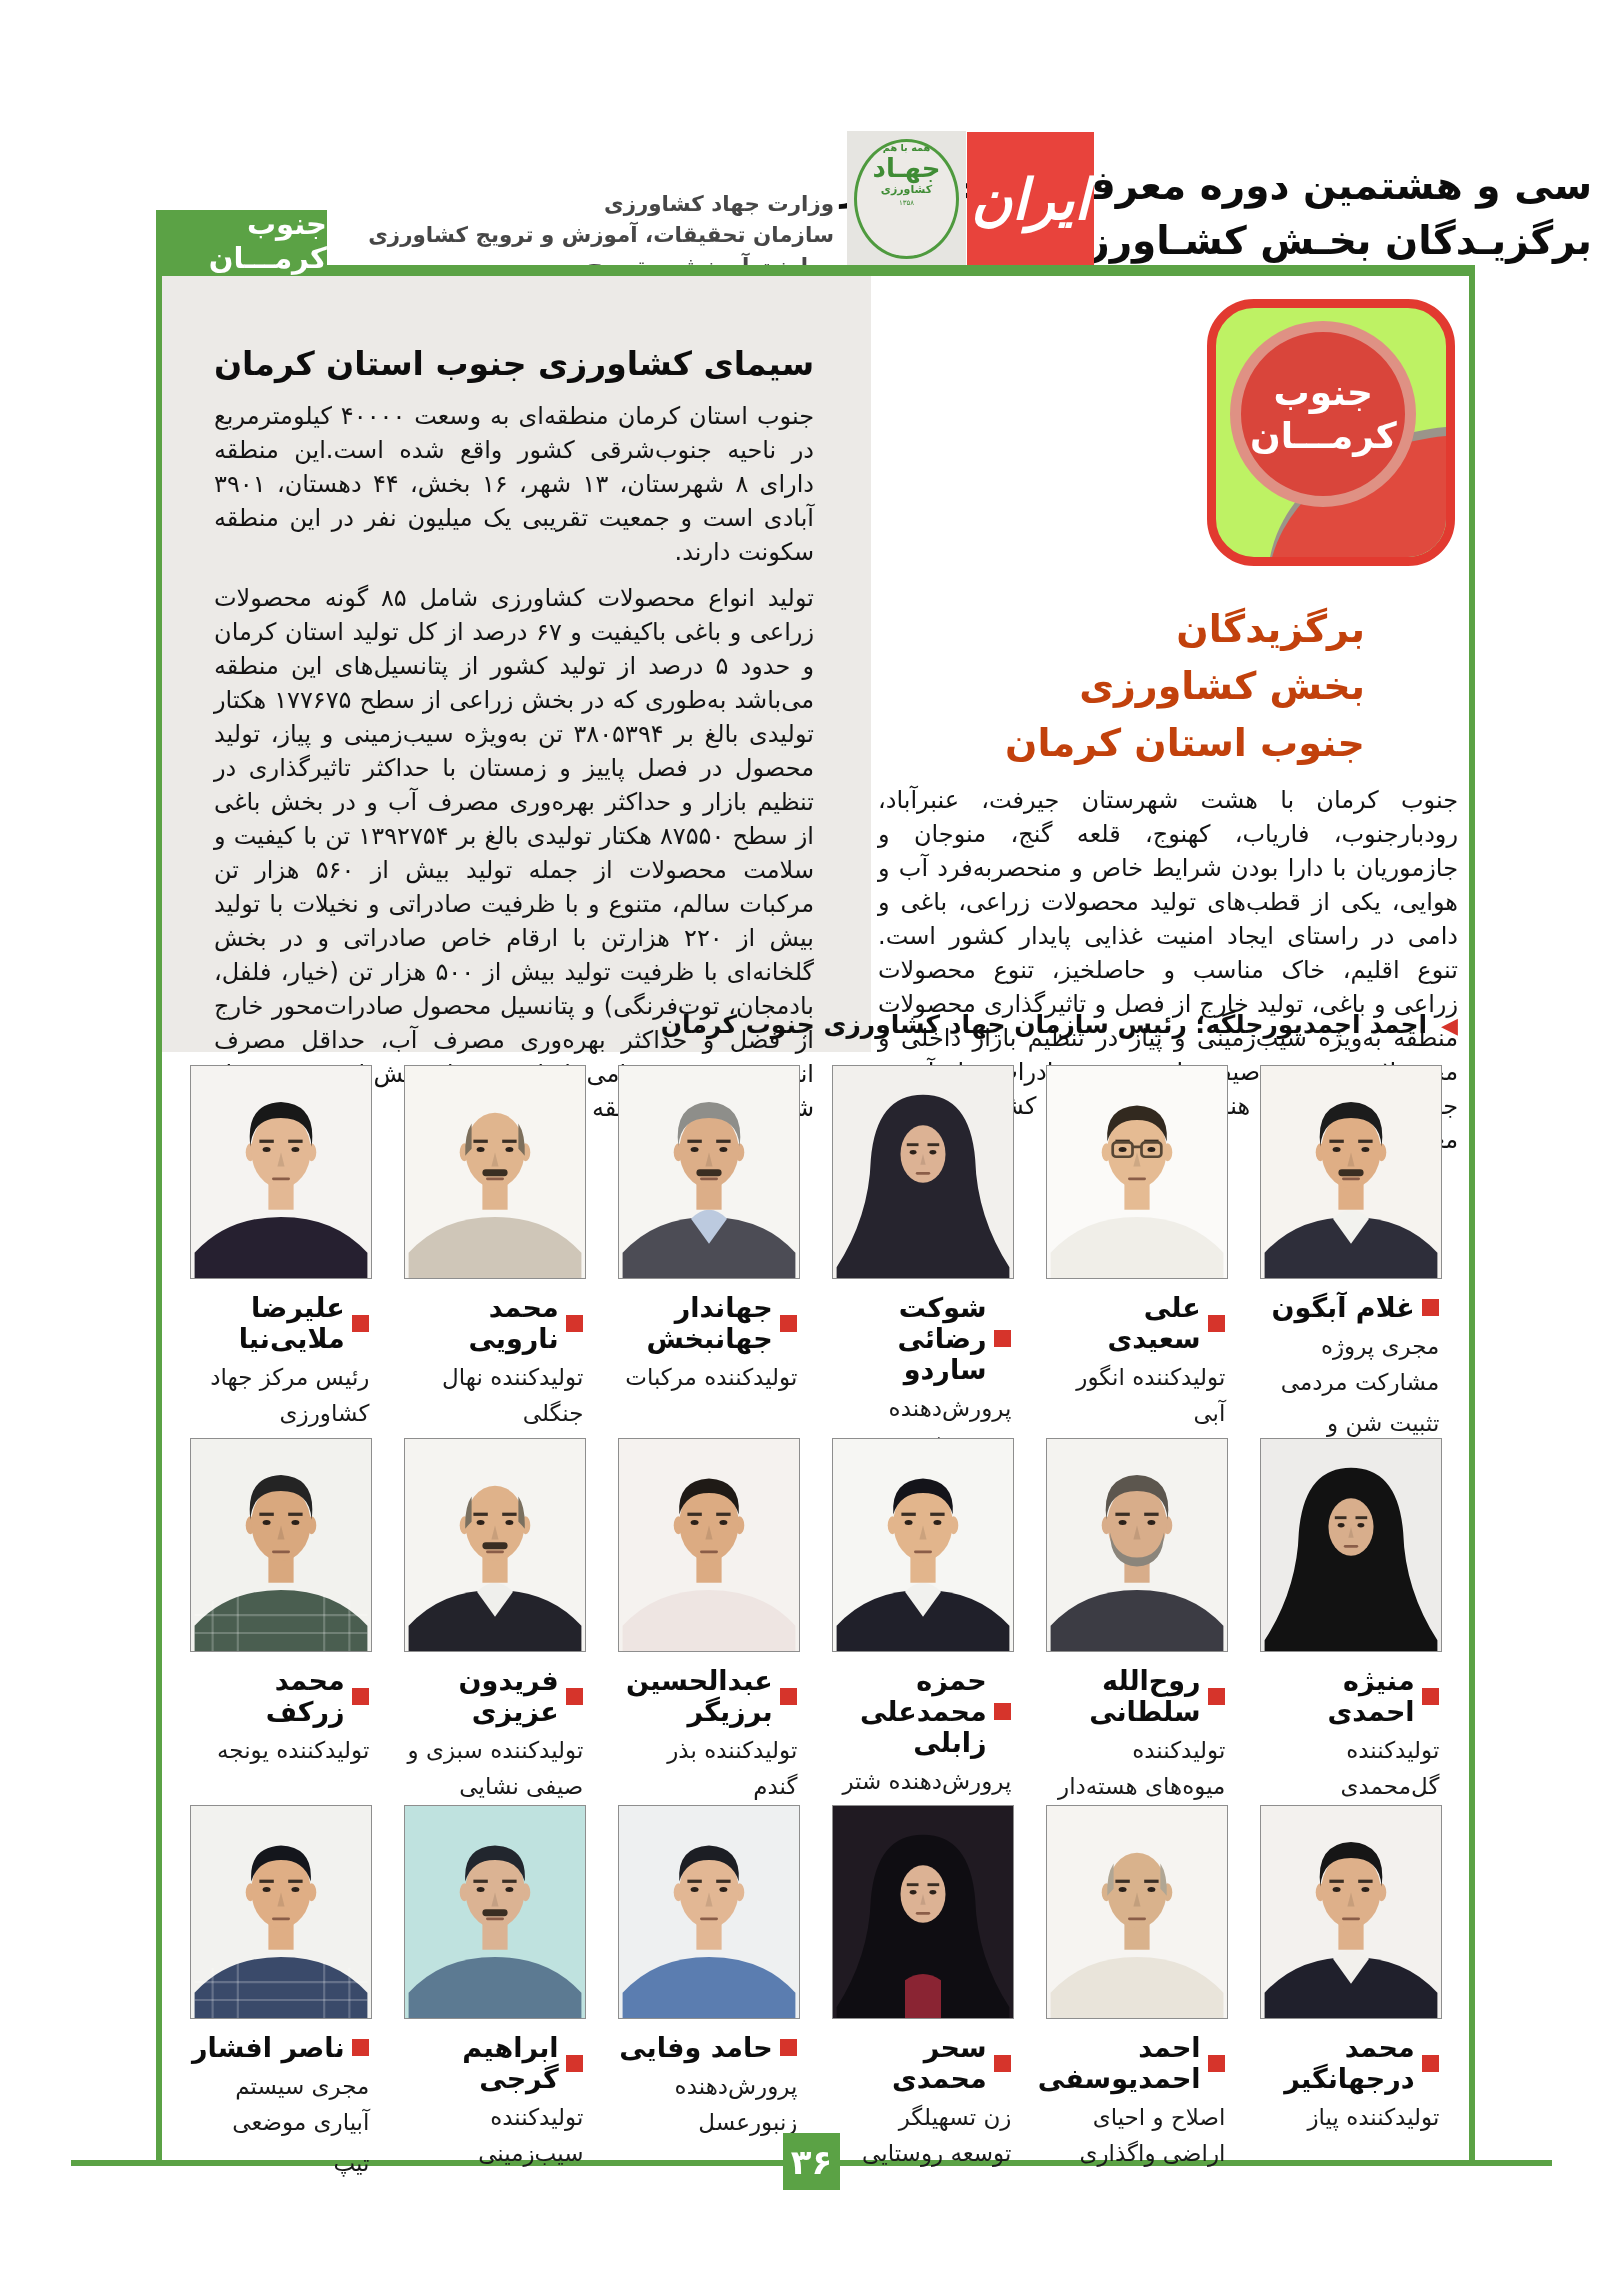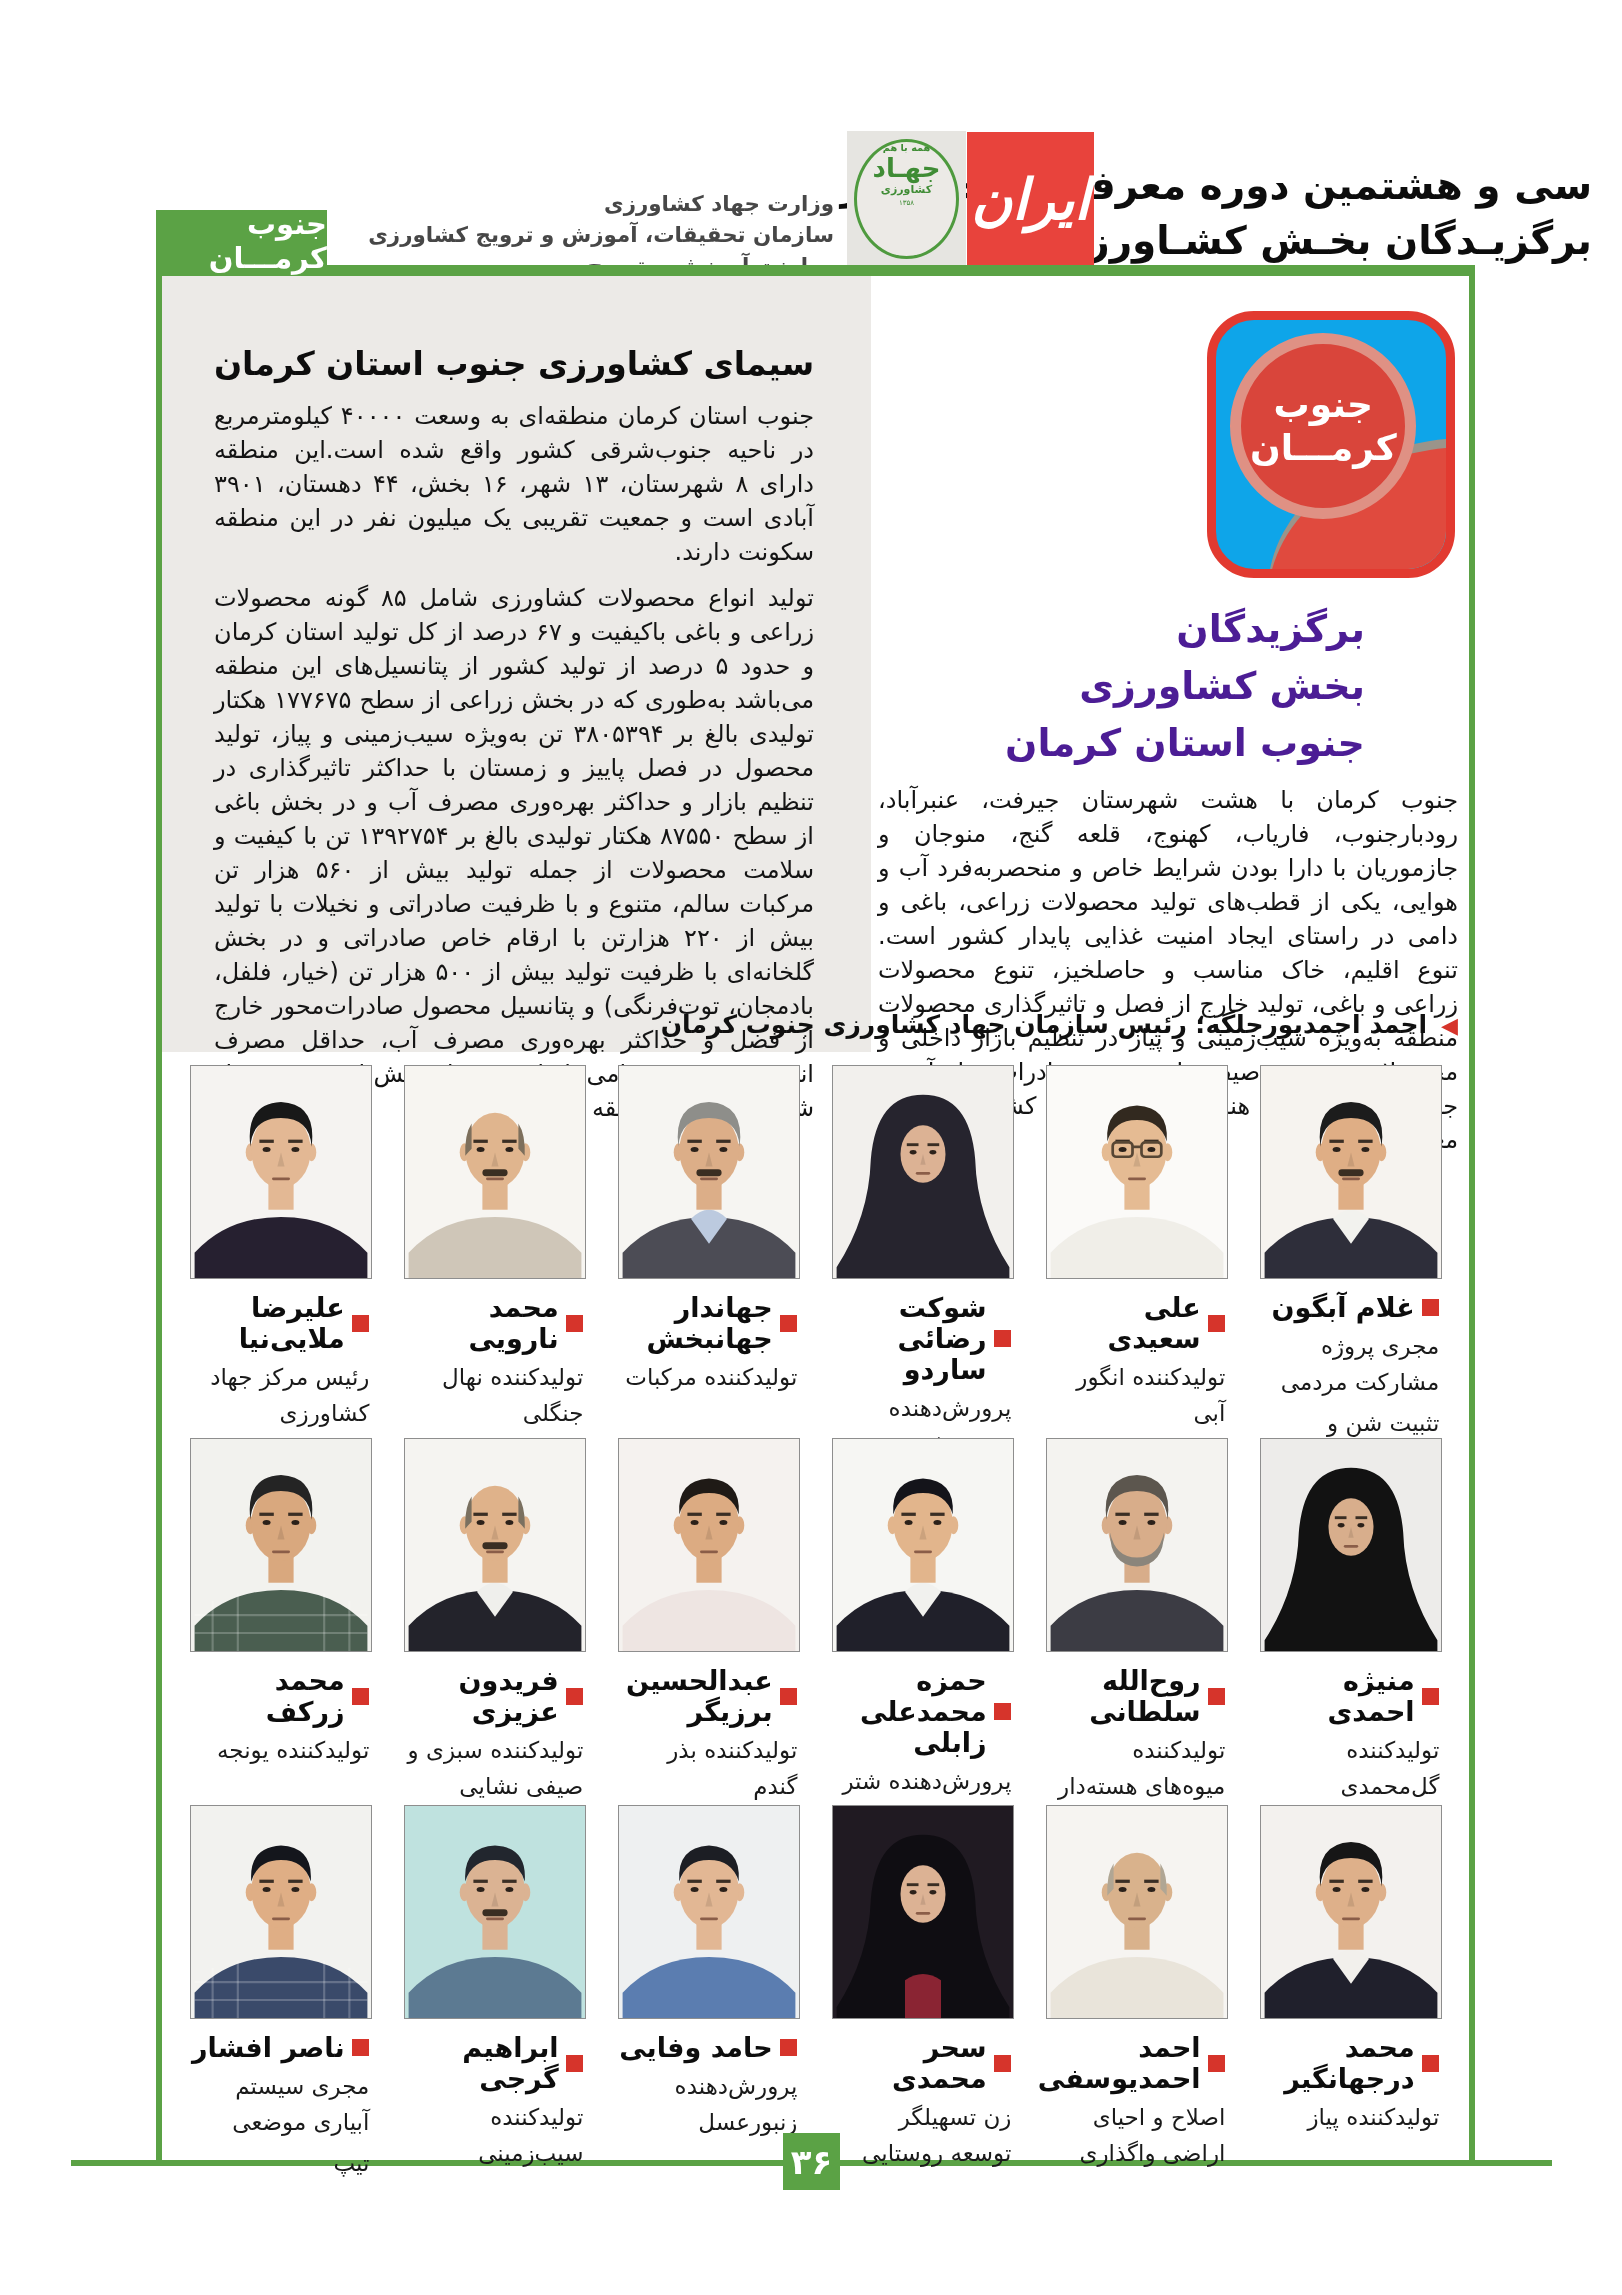--- a/index.html
+++ b/index.html
@@ -34,34 +34,34 @@
   .pagenum{position:absolute;left:783px;top:2133px;width:57px;height:57px;background:#5ba245;
     color:#fff;display:flex;align-items:center;justify-content:center;font-size:34px;font-weight:bold;z-index:6;}
 
   
   .gray-panel{position:absolute;left:162px;top:276px;width:709px;height:776px;background:#eceae7;}
   .art{padding:68px 45px 0 40px;direction:rtl;}
   .art h2{text-align:center;font-size:33px;margin:0 0 16px;color:#0d0d0d;}
   .art p{text-align:justify;font-size:24px;line-height:34px;margin:12px;color:#141414;}
 
   
-  .badge{position:absolute;left:1207px;top:311px;width:248px;height:267px;box-sizing:border-box;
-    border:9px solid #e23a30;border-radius:47px;background:#0ea5e9;overflow:hidden;}
+  .badge{position:absolute;left:1207px;top:299px;width:248px;height:267px;box-sizing:border-box;
+    border:9px solid #e23a30;border-radius:47px;background:#bef264;overflow:hidden;}
   .sw-g{position:absolute;right:-23.4px;bottom:-22px;width:201px;height:153px;background:#9b948a;
     border-top-left-radius:100% 100%;}
   .sw-r{position:absolute;right:-23.4px;bottom:-31px;width:201px;height:153px;background:#e04a3e;
     border-top-left-radius:100% 100%;}
   .badge-circle{position:absolute;left:14.3px;top:13px;width:186px;height:186px;box-sizing:border-box;
     border-radius:50%;background:#d9453b;border:11px solid #df9184;color:#fff;
     display:flex;flex-direction:column;align-items:center;justify-content:center;
     font-weight:bold;font-size:36px;line-height:43px;direction:rtl;text-align:center;}
 
   
   .red-title{position:absolute;right:258px;top:601px;direction:rtl;text-align:right;
-    color:#4c1d95;font-weight:bold;font-size:38px;line-height:57px;}
+    color:#c2410c;font-weight:bold;font-size:38px;line-height:57px;}
   .rc-body{position:absolute;left:878px;top:783px;width:580px;direction:rtl;text-align:justify;
     font-size:24px;line-height:34px;color:#141414;}
   .rc-caption{position:absolute;right:165px;top:1010px;direction:rtl;text-align:right;
     font-size:25px;font-weight:bold;color:#101010;}
   .rc-caption .arrow{color:#d6342b;font-size:22px;margin-left:5.2px;}
 
   
   .prow{position:absolute;left:190px;width:1257px;display:grid;
     grid-template-columns:repeat(6,182px);column-gap:32px;direction:ltr;}
   .prow1{top:1065px}.prow2{top:1438px}.prow3{top:1805px}

